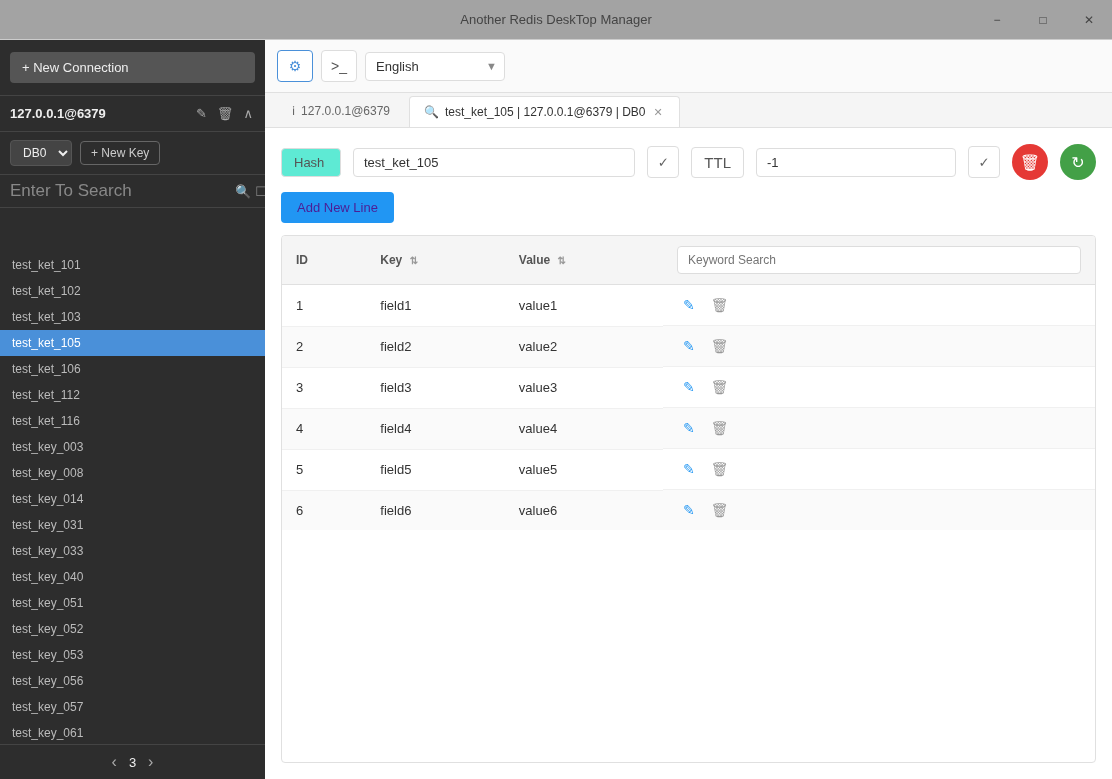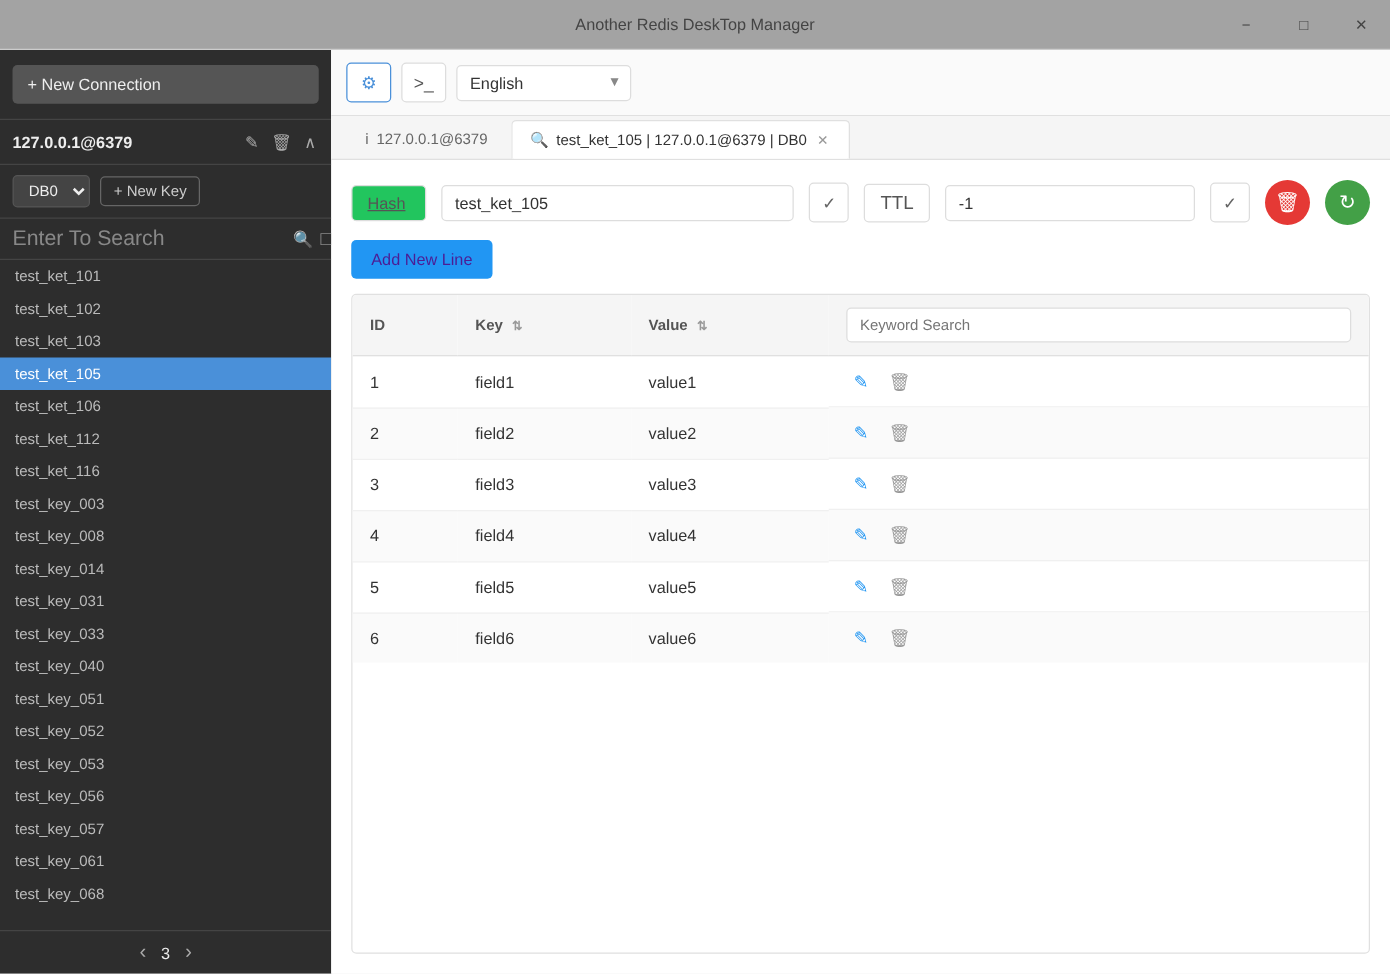--- a/index.html
+++ b/index.html
@@ -156,20 +156,21 @@
       background: none;
       border: none;
       color: #888;
       cursor: pointer;
       font-size: 13px;
     }
 
     .key-list {
       flex: 1;
       overflow-y: auto;
+      margin-top: 44px;
     }
     .key-list::-webkit-scrollbar { width: 4px; }
     .key-list::-webkit-scrollbar-thumb { background: #555; }
     .key-item {
       padding: 6px 12px;
       font-size: 12px;
       color: #bbb;
       cursor: pointer;
       white-space: nowrap;
       overflow: hidden;
@@ -293,30 +294,29 @@
       gap: 12px;
       flex: 1;
       overflow: hidden;
     }
     .key-meta-row {
       display: flex;
       align-items: center;
       gap: 12px;
     }
     .key-type-badge {
-      background: #22c55e;
+      background: #5eead4;
       border: 1px solid #ddd;
       border-radius: 4px;
       padding: 6px 12px;
       font-size: 13px;
       color: #555;
       min-width: 60px;
       display: flex;
       align-items: center;
-      text-decoration: underline;
     }
     .key-name-input {
       flex: 1;
       border: 1px solid #ddd;
       border-radius: 4px;
       padding: 6px 10px;
       font-size: 13px;
       color: #333;
       outline: none;
     }

